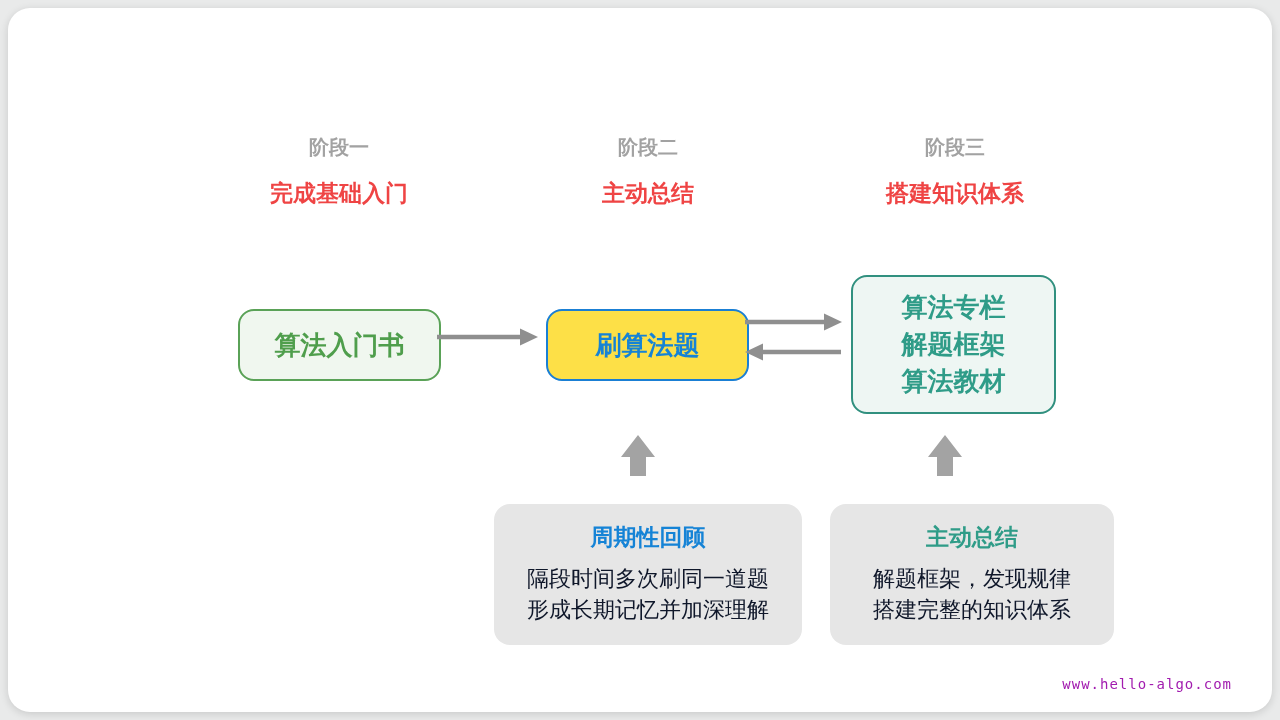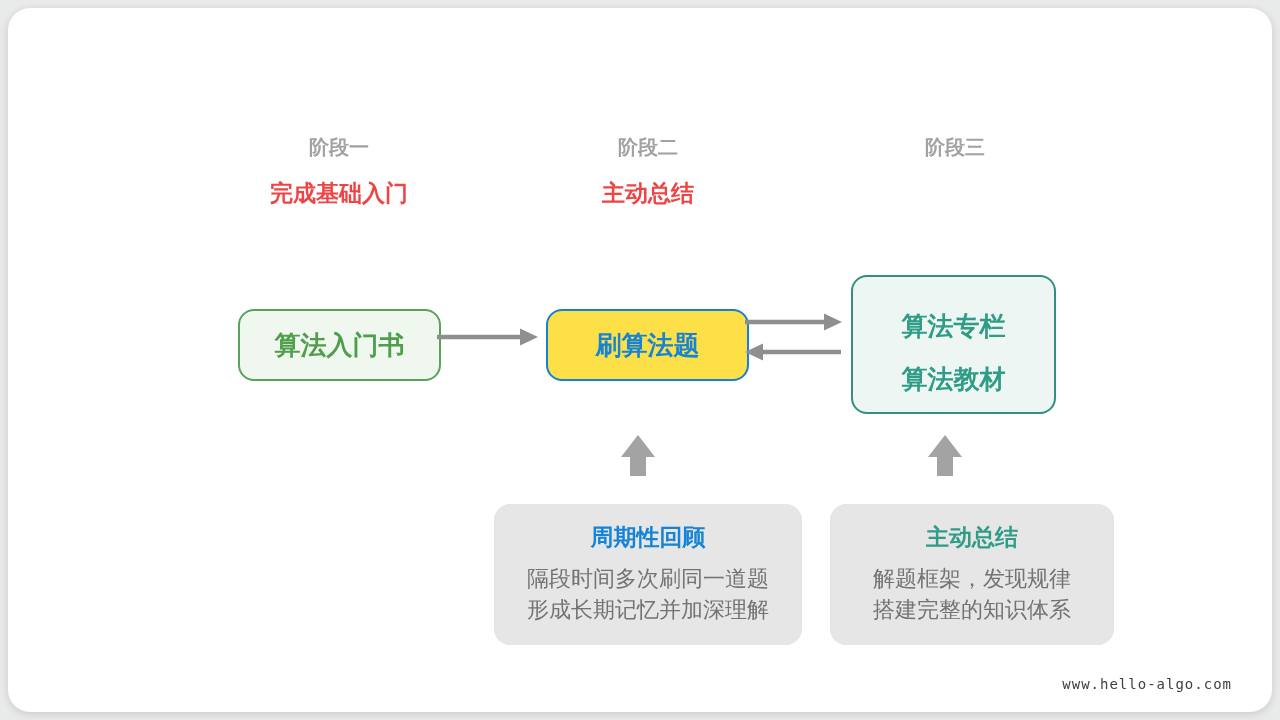--- a/index.html
+++ b/index.html
@@ -37,66 +37,68 @@
   }
   .node-blue{
     left:538px;top:301px;width:203px;height:72px;
     background:#fde047;border:2.5px solid #1a7fd4;color:#1583d6;
   }
   .node-teal{
     left:843px;top:267px;width:205px;height:139px;
     background:#eef6f3;border:2.5px solid #31907f;color:#2f9c88;
     flex-direction:column;
   }
-  .node-teal .line{line-height:37px;margin-top:16px;}
+  .node-teal .line{line-height:37px;}
   
   .note{
     position:absolute;top:496px;height:141px;border-radius:16px;
     background:#e6e6e6;box-sizing:border-box;text-align:center;
   }
   .note1{left:486px;width:308px;}
   .note2{left:822px;width:284px;}
   .note-title{margin-top:19px;font-size:23px;line-height:28px;font-weight:700;}
   .note1 .note-title{color:#1583d6;}
   .note2 .note-title{color:#2f9c88;}
-  .note-body{margin-top:12px;font-size:22px;line-height:31px;color:#737373;font-family:Liberation Serif, serif;}
+  .note-body{margin-top:12px;font-size:22px;line-height:31px;color:#0f172a;font-family:Liberation Serif, serif;}
   
   .arrows{position:absolute;left:0;top:0;width:1280px;height:720px;pointer-events:none;}
   
   .watermark{
     position:absolute;right:48px;bottom:28px;
     font-family:"DejaVu Sans Mono","Liberation Mono",monospace;
-    font-size:14px;color:#404040;letter-spacing:1px;
+    font-size:14px;color:#a21caf;letter-spacing:1px;
   }
 </style>
 </head>
 <body>
 
 <div class="card">
 
   <div class="stage stage1">
     <div class="stage-label">阶段一</div>
     <div class="stage-subtitle">完成基础入门</div>
   </div>
   <div class="stage stage2">
     <div class="stage-label">阶段二</div>
     <div class="stage-subtitle">主动总结</div>
   </div>
   <div class="stage stage3">
     <div class="stage-label">阶段三</div>
+    <div class="stage-subtitle">搭建知识体系</div>
   </div>
 
   <div class="node node-green">
     <span>算法入门书</span>
   </div>
   <div class="node node-blue">
     <span>刷算法题</span>
   </div>
   <div class="node node-teal">
     <div class="line">算法专栏</div>
+    <div class="line">解题框架</div>
     <div class="line">算法教材</div>
   </div>
 
   <div class="note note1">
     <div class="note-title">周期性回顾</div>
     <div class="note-body">
       <div>隔段时间多次刷同一道题</div>
       <div>形成长期记忆并加深理解</div>
     </div>
   </div>

